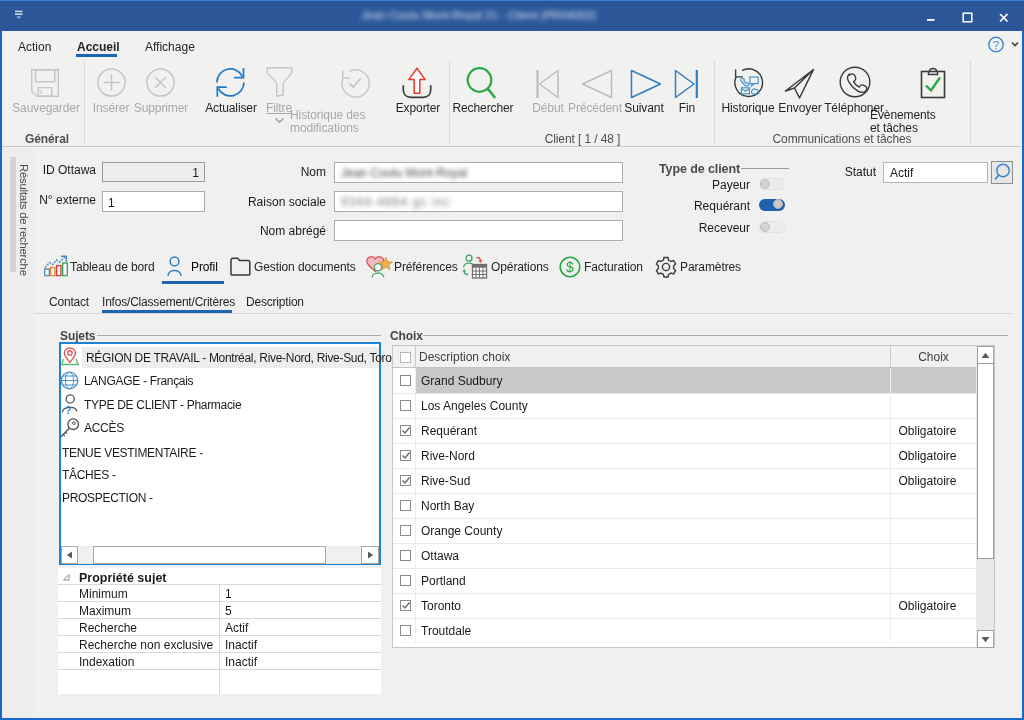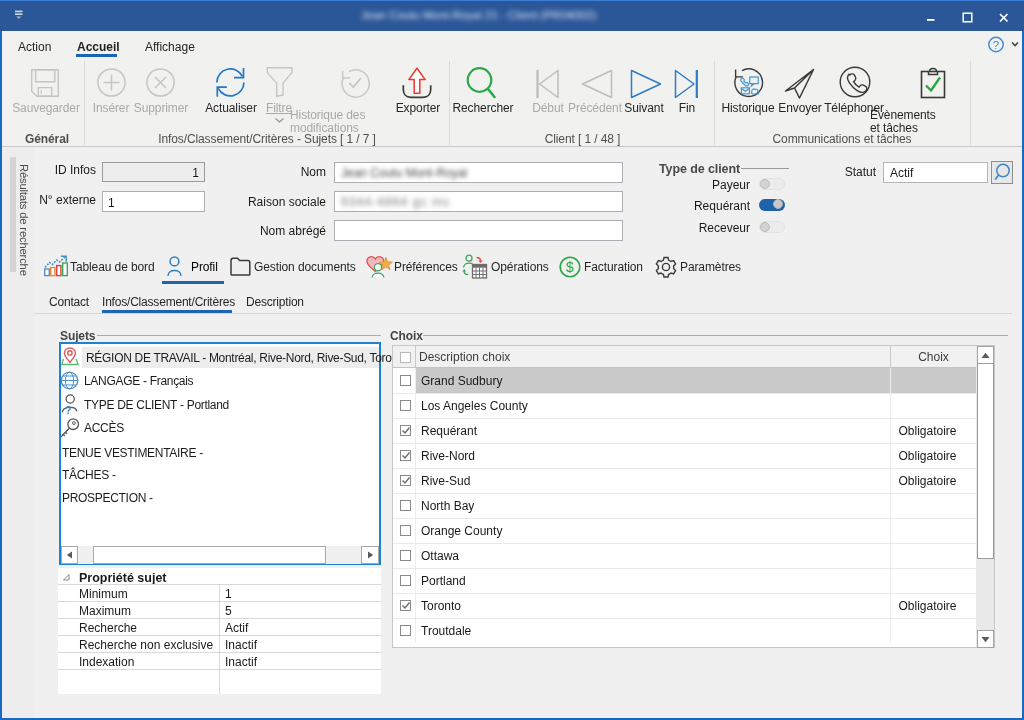--- a/index.html
+++ b/index.html
@@ -72,21 +72,20 @@
 </svg>
 
 <div class="ab" id="ribbon"></div>
 <div id="ribbonitems" class="ab" style="left:2px;top:57px;width:1020px;height:90px;">
  <div class="rsep" style="left:82px;"></div>
  <div class="rsep" style="left:447px;"></div>
  <div class="rsep" style="left:712px;"></div>
  <div class="rsep" style="left:968px;"></div>
 
  <div class="grplbl" style="left:5px;width:80px;font-weight:bold;">Général</div>
- <div class="grplbl" style="left:115px;width:300px;">Infos/Classement/Critères - Sujets [ 1 / 7 ]</div>
  <div class="grplbl" style="left:518px;width:125px;">Client [ 1 / 48 ]</div>
  <div class="grplbl" style="left:712px;width:256px;">Communications et tâches</div>
 
  <div class="rlbl dis" style="left:-16px;">Sauvegarder</div>
  <div class="rlbl dis" style="left:49px;">Insérer</div>
  <div class="rlbl dis" style="left:99px;">Supprimer</div>
  <div class="rlbl ena" style="left:169px;">Actualiser</div>
  <div class="rlbl dis" style="left:217px;text-decoration:underline;">Filtre</div>
  <div class="rlbl2 dis" style="left:288px;">Historique des<br>modifications</div>
  <div class="rlbl ena" style="left:356px;">Exporter</div>
@@ -196,21 +195,21 @@
   <rect x="1.5" y="4.5" width="23" height="26" fill="none" stroke="#3a3a3a" stroke-width="1.6"></rect>
   <path d="M8.5 4.5 V7.5 H17.5 V4.5 M9.5 4.5 C9.5 0.5 16.5 0.5 16.5 4.5" fill="none" stroke="#3a3a3a" stroke-width="1.5"></path>
   <path d="M6 18.5 L11 23.5 L20 10.5" fill="none" stroke="#27a844" stroke-width="2.4"></path>
  </svg>
 </div>
 
 <div class="ab" style="left:2px;top:148px;width:32px;height:570px;background:#ededed;"></div>
 <div class="ab" style="left:10px;top:157px;width:6px;height:115px;background:#d4d4d4;"></div>
 <div class="ab" style="left:14px;top:164px;width:16px;height:104px;writing-mode:vertical-rl;font-size:11.3px;letter-spacing:-0.2px;color:#4a4a4a;white-space:nowrap;">Résultats de recherche</div>
 
-<div class="flabel" style="left:0px;top:163px;width:96px;">ID Infos</div>
+<div class="flabel" style="left:0px;top:163px;width:96px;">ID Ottawa</div>
 <div class="field" style="left:102px;top:162px;width:103px;height:20px;background:#ededed;border-color:#9b9b9b;"></div>
 <div class="fieldtxt" style="left:102px;top:166px;width:97px;text-align:right;">1</div>
 <div class="flabel" style="left:0px;top:193px;width:96px;">N° externe</div>
 <div class="field" style="left:102px;top:191px;width:103px;height:21px;"></div>
 <div class="fieldtxt" style="left:108px;top:196px;">1</div>
 <div class="flabel" style="left:226px;top:165px;width:100px;">Nom</div>
 <div class="field" style="left:334px;top:162px;width:289px;height:21px;"></div>
 <div class="fieldtxt" style="left:341px;top:166px;color:#4a4a4a;filter:blur(2.2px);">Jean Coutu Mont-Royal</div>
 <div class="flabel" style="left:226px;top:195px;width:100px;">Raison sociale</div>
 <div class="field" style="left:334px;top:191px;width:289px;height:21px;"></div>
@@ -301,21 +300,21 @@
 <div class="subtab" style="left:246px;">Description</div>
 <div class="ab" style="left:102px;top:310px;width:130px;height:3px;background:#1f64b0;"></div>
 <div class="ab" style="left:34px;top:313px;width:978px;height:1px;background:#d6d6d6;"></div>
 
 <div class="grptitle" style="left:60px;top:329px;">Sujets</div>
 <div class="grpline" style="left:97px;top:335px;width:284px;"></div>
 <div class="ab" style="left:59px;top:342px;width:322px;height:223px;background:#fff;border:2px solid #1e82d2;"></div>
 <div class="ab" style="left:82px;top:347px;width:297px;height:21px;background:#ededed;"></div>
 <div class="litxt" style="left:86px;top:351px;">RÉGION DE TRAVAIL - Montréal, Rive-Nord, Rive-Sud, Toront</div>
 <div class="litxt" style="left:84px;top:374px;">LANGAGE - Français</div>
-<div class="litxt" style="left:84px;top:398px;">TYPE DE CLIENT - Portland</div>
+<div class="litxt" style="left:84px;top:398px;">TYPE DE CLIENT - Pharmacie</div>
 <div class="litxt" style="left:84px;top:421px;">ACCÈS</div>
 <div class="litxt" style="left:62px;top:446px;">TENUE VESTIMENTAIRE -</div>
 <div class="litxt" style="left:62px;top:468px;">TÂCHES -</div>
 <div class="litxt" style="left:62px;top:491px;">PROSPECTION -</div>
 
 <svg class="ab" style="left:61px;top:347px;" width="19" height="19" viewBox="0 0 19 19">
  <path d="M2.5 12 L0.8 17.5 H17.2 L15 12" fill="none" stroke="#5cb86d" stroke-width="1.3"></path>
  <path d="M8.9 1 C5.7 1 3.4 3.3 3.4 6.2 C3.4 9.4 7 12.5 8.9 15.3 C10.8 12.5 14.4 9.4 14.4 6.2 C14.4 3.3 12.1 1 8.9 1 Z" fill="#fff" stroke="#e25757" stroke-width="1.4"></path>
  <circle cx="8.9" cy="5.9" r="2.2" fill="none" stroke="#e25757" stroke-width="1.4"></circle>
 </svg>

